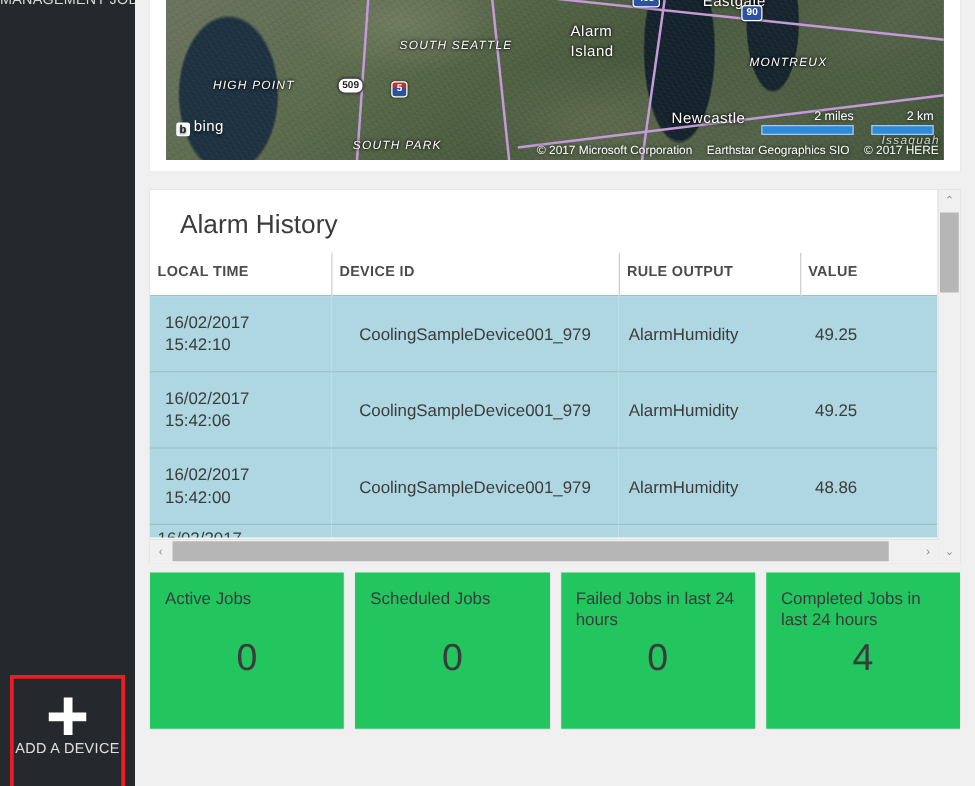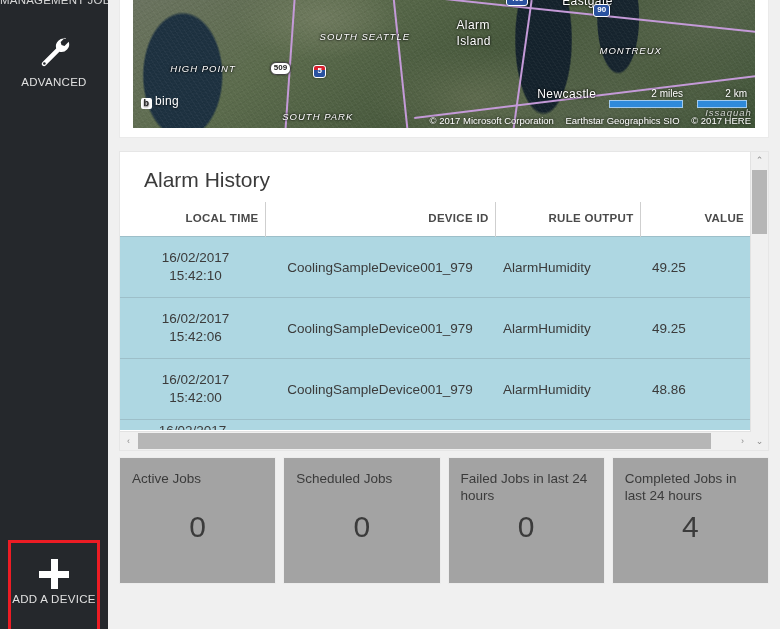--- a/index.html
+++ b/index.html
@@ -242,36 +242,36 @@
     table-layout: fixed;
   }
   table.grid th {
     font-size: 11.5px;
     font-weight: bold;
     color: #4a4a4a;
     letter-spacing: .3px;
     padding: 10px 6px 12px;
     background: #ffffff;
     border-left: 1px solid #cfcfcf;
-    text-align: right;
+    text-align: left;
     vertical-align: bottom;
   }
   table.grid th:first-child { border-left: none; }
   table.grid td {
     font-size: 13.5px;
     color: #3b3b3b;
     padding: 9px 6px;
     background: #aed7e2;
     border-top: 1px solid #9dbfc9;
     text-align: center;
     vertical-align: middle;
     height: 42px;
   }
   table.grid td.time-cell {
-    text-align: center;
+    text-align: left;
     padding-left: 12px;
     line-height: 1.35;
     margin-left: 12px;
   }
   table.grid td.device-cell { text-align: center; }
   table.grid td.rule-cell { text-align: left; padding-left: 8px; }
   table.grid td.value-cell { text-align: left; padding-left: 12px; }
   .col-time { width: 145px; }
   .col-device { width: 230px; }
   .col-rule { width: 145px; }
@@ -332,21 +332,21 @@
   
   #kpi-row {
     position: absolute;
     left: 12px; top: 458px;
     width: 648px; height: 125px;
     display: flex;
     gap: 9px;
   }
   .kpi-card {
     flex: 1 1 0;
-    background: #a3a3a3;
+    background: #22c55e;
     box-shadow: 0 0 0 1px #ececec;
     position: relative;
     padding: 12px 12px 2px 12px;
     box-sizing: border-box;
   }
   .kpi-label {
     font-size: 13.5px;
     color: #3b3b3b;
     line-height: 1.28;
   }
@@ -360,29 +360,20 @@
   }
 </style>
 </head>
 <body>
 
 <div id="app">
 
   <div id="sidebar">
     <div class="nav-cut-label">MANAGEMENT JOBS</div>
 
-    <div class="nav-tile" id="nav-advanced">
-      <span class="glyph">
-        <svg width="34" height="34" viewBox="0 0 24 24" aria-hidden="true">
-          <path fill="#ffffff" d="M20.6 3.6a5.5 5.5 0 0 0-7.1 6.6L3.8 19.9a1.6 1.6 0 1 0 2.3 2.3l9.7-9.7a5.5 5.5 0 0 0 6.6-7.1l-3 3-2.1-.6-.6-2.1 3-3z"></path>
-          <circle cx="5.2" cy="20.8" r="0.9" fill="#25282c"></circle>
-        </svg>
-      </span>
-      <span class="tile-label">ADVANCED</span>
-    </div>
 
     <div class="nav-tile" id="nav-add-device">
       <span class="glyph">
         <span class="plus-shape"></span>
       </span>
       <span class="tile-label">ADD A DEVICE</span>
     </div>
   </div>
 
   <div id="content">

